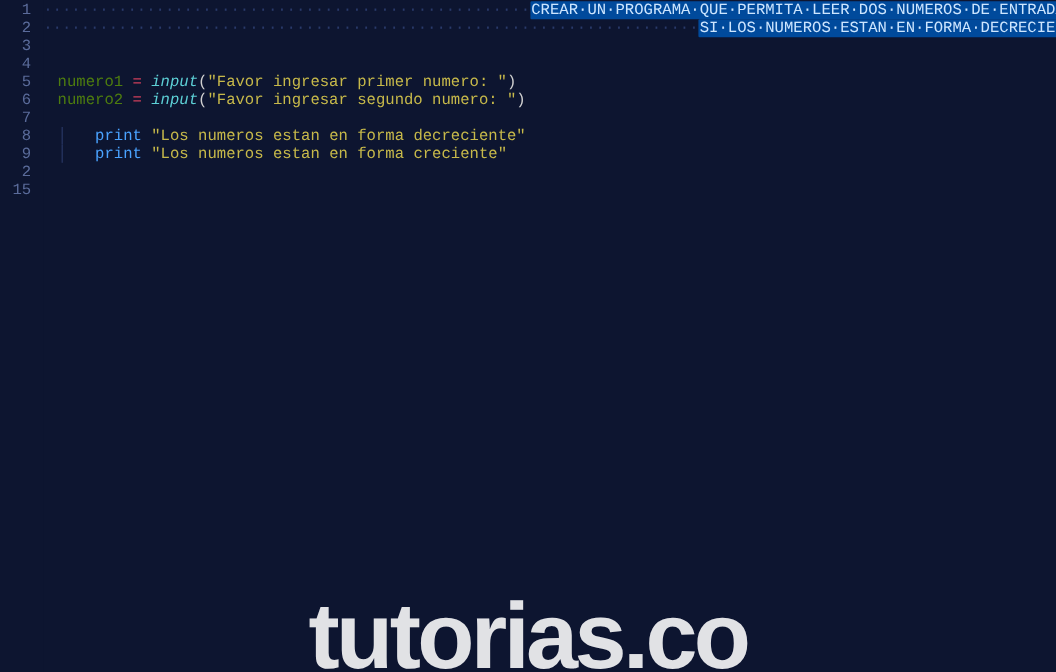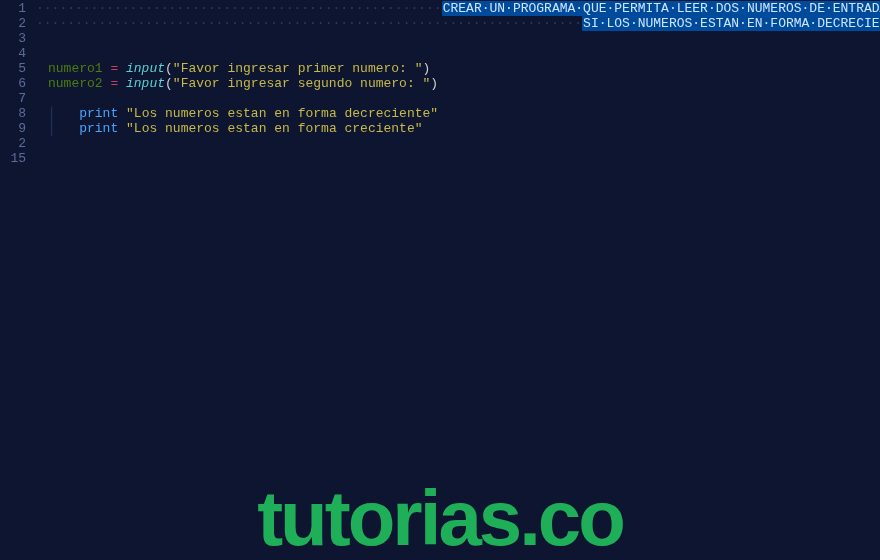--- a/index.html
+++ b/index.html
@@ -58,27 +58,27 @@
   .op    { color: #cc3e5b; }
   .func  { color: #5dd0d6; font-style: italic; }
   .paren { color: #d0d0d0; }
   .str   { color: #c7b94a; }
   .kw    { color: #4aa3ff; }
   .punct { color: #d0d0d0; }
   .watermark {
     position: absolute;
     left: 0;
     right: 0;
-    bottom: 34px;
+    bottom: 22px;
     text-align: center;
     font-family: Arial, Helvetica, sans-serif;
     font-weight: 900;
     font-size: 78px;
     letter-spacing: -3px;
-    color: #22c55e;
+    color: #ffffff;
     opacity: 0.88;
     pointer-events: none;
     user-select: none;
   }
 </style>
 </head>
 <body>
 
 <div class="editor">
   <div class="gutter" id="gutter">

